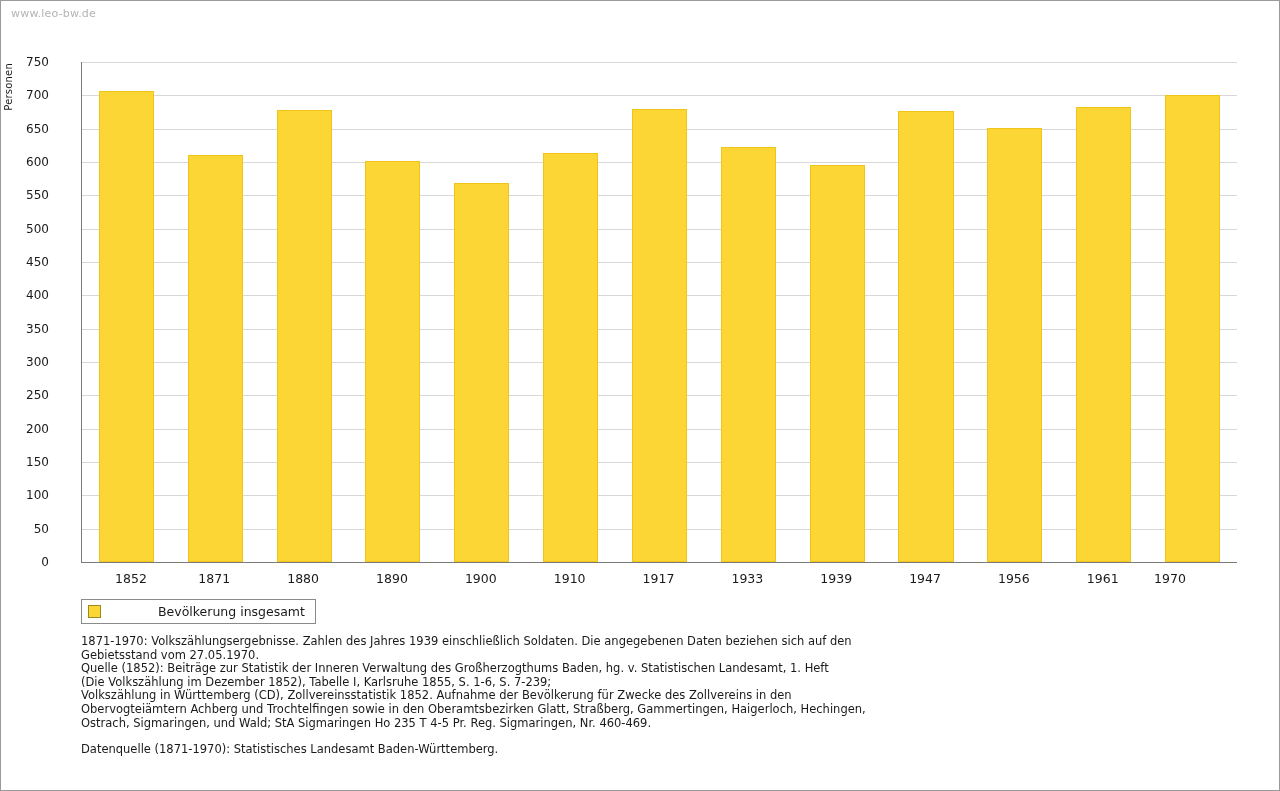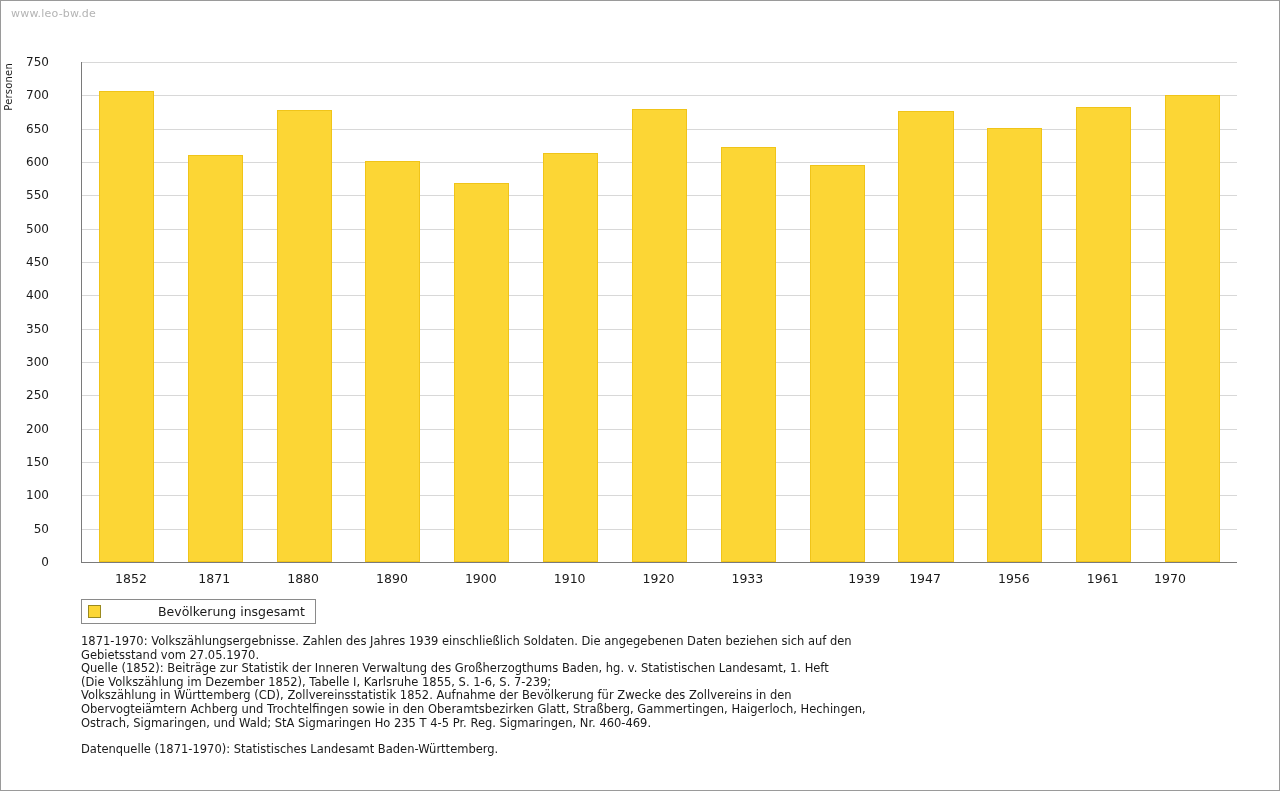--- a/index.html
+++ b/index.html
@@ -199,23 +199,23 @@
       </div>
   </div>
 
   <div id="xaxis-labels">
       <div class="xtick-label" style="left: 50px;">1852</div>
       <div class="xtick-label" style="left: 133.269px;">1871</div>
       <div class="xtick-label" style="left: 222.115px;">1880</div>
       <div class="xtick-label" style="left: 310.962px;">1890</div>
       <div class="xtick-label" style="left: 399.808px;">1900</div>
       <div class="xtick-label" style="left: 488.654px;">1910</div>
-      <div class="xtick-label" style="left: 577.5px;">1920</div>
+      <div class="xtick-label" style="left: 577.5px;">1917</div>
       <div class="xtick-label" style="left: 666.346px;">1933</div>
-      <div class="xtick-label" style="left: 755.192px; margin-left: 28px;">1939</div>
+      <div class="xtick-label" style="left: 755.192px;">1939</div>
       <div class="xtick-label" style="left: 844.038px;">1947</div>
       <div class="xtick-label" style="left: 932.885px;">1956</div>
       <div class="xtick-label" style="left: 1021.73px;">1961</div>
       <div class="xtick-label" style="left: 1089px;">1970</div>
     </div>
 
   <div id="legend">
     <span class="swatch"></span>
     <span class="legend-text">Bevölkerung insgesamt</span>
   </div>

